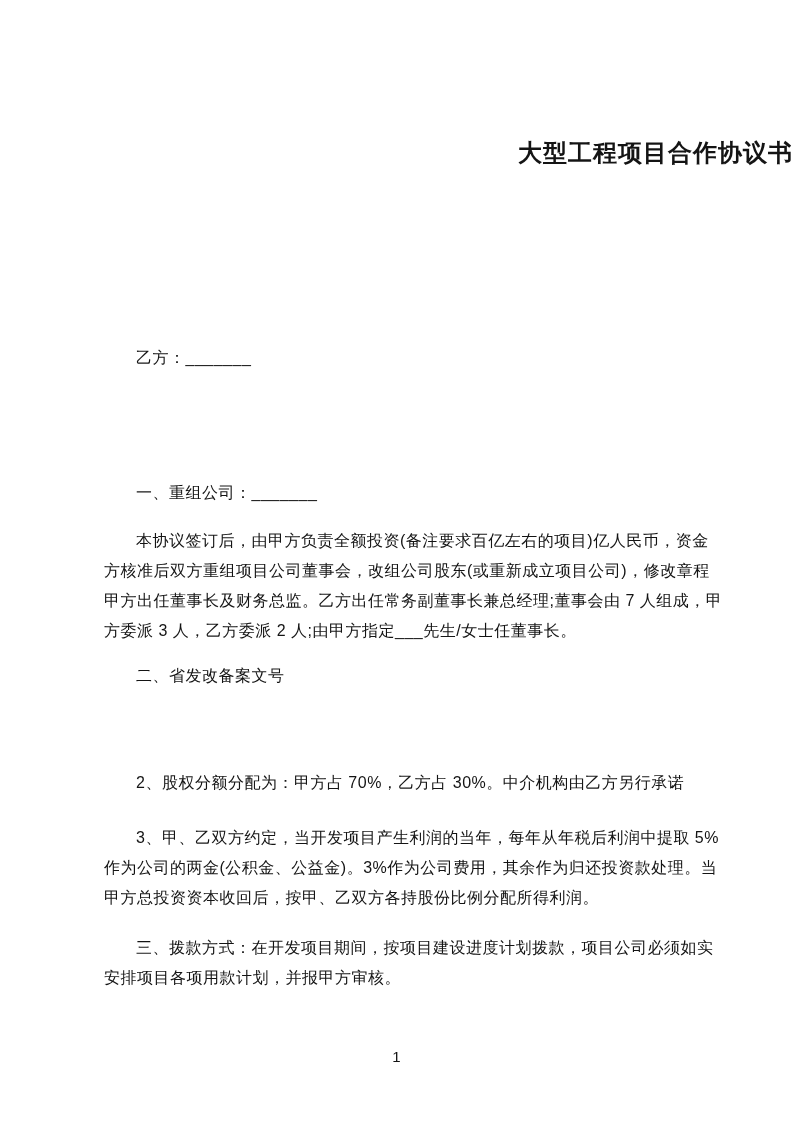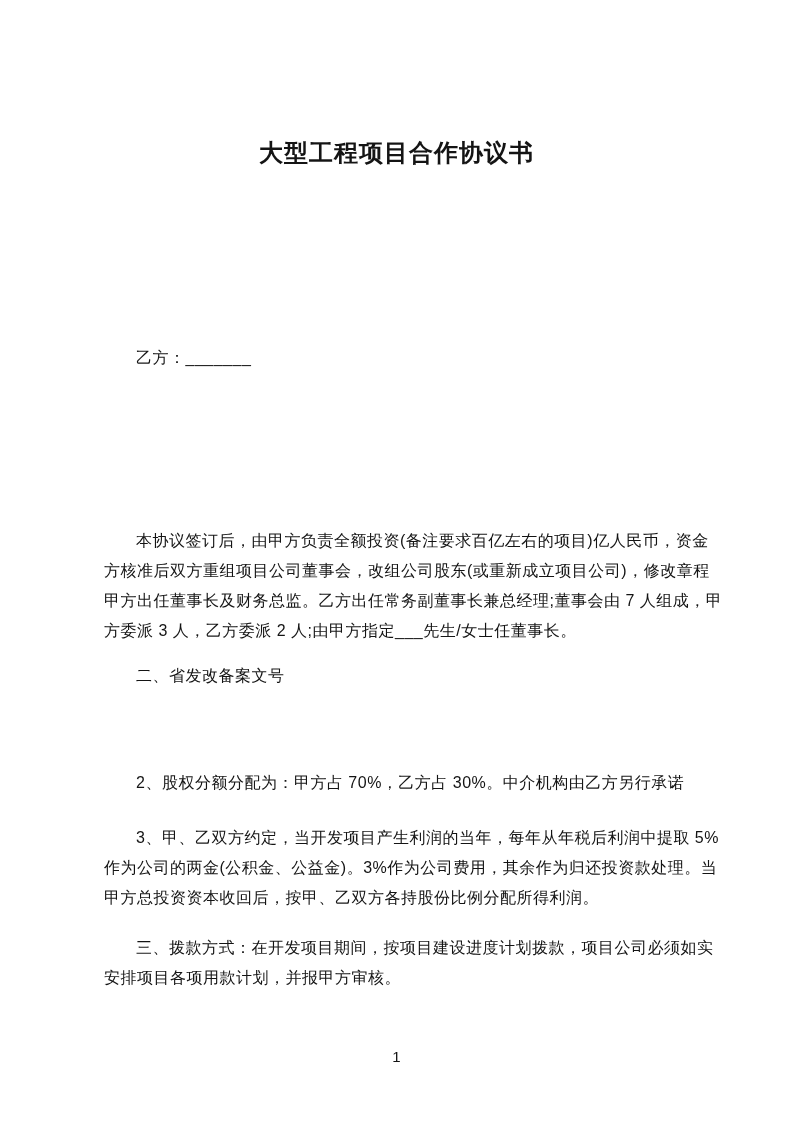--- a/index.html
+++ b/index.html
@@ -15,21 +15,21 @@
     overflow: hidden;
     font-family: "Liberation Sans", "DejaVu Sans", sans-serif;
     color: #141414;
   }
   .title {
     position: absolute;
     top: 137px;
     left: 0;
     width: 100%;
     margin: 0;
-    text-align: center;
+    text-align: right;
     font-size: 24px;
     font-weight: 700;
     letter-spacing: 1px;
     white-space: nowrap;
   }
   .para {
     position: absolute;
     left: 104px;
     width: 686px;
     margin: 0;
@@ -53,20 +53,21 @@
 <body>
 
 <div class="page">
 
   <h1 class="title">大型工程项目合作协议书</h1>
 
 
   <p class="para" style="top:343px">乙方：_______</p>
 
 
+  <p class="para" style="top:478px">一、重组公司：_______</p>
 
   <p class="para" style="top:526px">本协议签订后，由甲方负责全额投资(备注要求百亿左右的项目)亿人民币，资金
 方核准后双方重组项目公司董事会，改组公司股东(或重新成立项目公司)，修改章程
 甲方出任董事长及财务总监。乙方出任常务副董事长兼总经理;董事会由 7 人组成，甲
 方委派 3 人，乙方委派 2 人;由甲方指定___先生/女士任董事长。</p>
 
   <p class="para" style="top:661px">二、省发改备案文号</p>
 
 
   <p class="para" style="top:768px">2、股权分额分配为：甲方占 70%，乙方占 30%。中介机构由乙方另行承诺</p>

